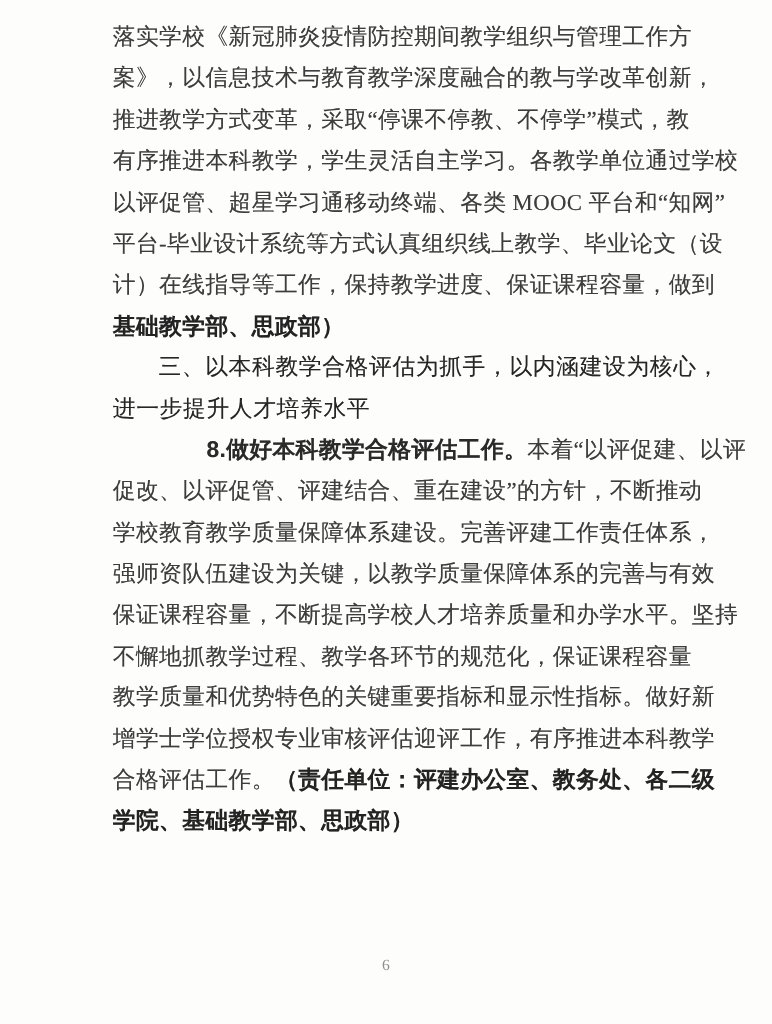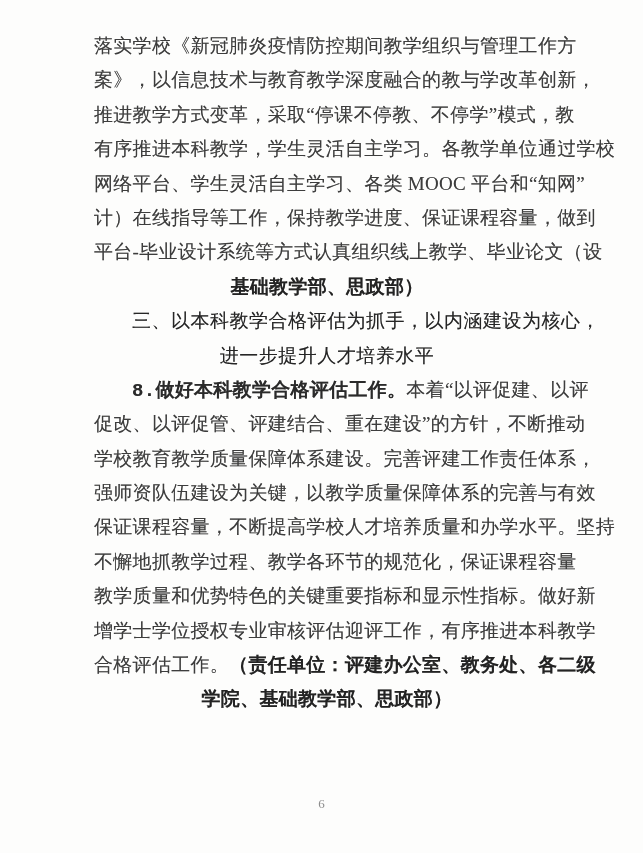--- a/index.html
+++ b/index.html
@@ -14,23 +14,22 @@
     position: absolute;
     left: 0;
     top: 0;
     width: 643px;
     height: 853px;
     background: #fdfdfc;
   }
   .text-block {
     position: absolute;
     left: 94px;
-    top: 29px;
+    top: 15px;
     width: 466px;
-    text-align: center;
   }
   .line {
     height: 34.4px;
     line-height: 34.4px;
     font-size: 19px;
     letter-spacing: 0.3px;
     white-space: nowrap;
   }
   .line.indent {
     padding-left: 38px;
@@ -51,24 +50,25 @@
   
   .seg-heading {
     font-family: "Liberation Sans", "DejaVu Sans", sans-serif;
     font-weight: normal;
     color: #262626;
     letter-spacing: 0.5px;
     text-shadow: 0 0 0.4px rgba(20,20,20,0.4);
   }
   
   .seg-boldnum {
-    font-family: Liberation Mono, monospace;
+    font-family: Liberation Sans, sans-serif;
     font-weight: bold;
     color: #2a2a2a;
     text-shadow: 0 0 0.4px rgba(20,20,20,0.4);
+    margin-left: 40px;
   }
   .page-number {
     position: absolute;
     left: 0;
     top: 796px;
     width: 643px;
     text-align: center;
     font-family: "Liberation Serif", "DejaVu Serif", serif;
     font-size: 13px;
     color: #8d8d8d;
@@ -76,23 +76,23 @@
 </style>
 </head>
 <body>
 
 <div class="page">
   <div class="text-block">
       <div class="line"><span class="seg-body">落实学校《新冠肺炎疫情防控期间教学组织与管理工作方</span></div>
       <div class="line"><span class="seg-body">案》，以信息技术与教育教学深度融合的教与学改革创新，</span></div>
       <div class="line"><span class="seg-body">推进教学方式变革，采取“停课不停教、不停学”模式，教</span></div>
       <div class="line"><span class="seg-body">有序推进本科教学，学生灵活自主学习。各教学单位通过学校</span></div>
-      <div class="line"><span class="seg-body">网络平台、学生灵活自主学习、各类 MOOC 平台和“知网”</span></div>
+      <div class="line"><span class="seg-body">以评促管、超星学习通移动终端、各类 MOOC 平台和“知网”</span></div>
+      <div class="line"><span class="seg-body">平台-毕业设计系统等方式认真组织线上教学、毕业论文（设</span></div>
       <div class="line"><span class="seg-body">计）在线指导等工作，保持教学进度、保证课程容量，做到</span></div>
-      <div class="line"><span class="seg-body">平台-毕业设计系统等方式认真组织线上教学、毕业论文（设</span></div>
       <div class="line"><span class="seg-unit">基础教学部、思政部）</span></div>
       <div class="line indent"><span class="seg-heading">三、以本科教学合格评估为抓手，以内涵建设为核心，</span></div>
       <div class="line"><span class="seg-heading">进一步提升人才培养水平</span></div>
       <div class="line indent"><span class="seg-boldnum">8.做好本科教学合格评估工作。</span><span class="seg-body">本着“以评促建、以评</span></div>
       <div class="line"><span class="seg-body">促改、以评促管、评建结合、重在建设”的方针，不断推动</span></div>
       <div class="line"><span class="seg-body">学校教育教学质量保障体系建设。完善评建工作责任体系，</span></div>
       <div class="line"><span class="seg-body">强师资队伍建设为关键，以教学质量保障体系的完善与有效</span></div>
       <div class="line"><span class="seg-body">保证课程容量，不断提高学校人才培养质量和办学水平。坚持</span></div>
       <div class="line"><span class="seg-body">不懈地抓教学过程、教学各环节的规范化，保证课程容量</span></div>
       <div class="line"><span class="seg-body">教学质量和优势特色的关键重要指标和显示性指标。做好新</span></div>

